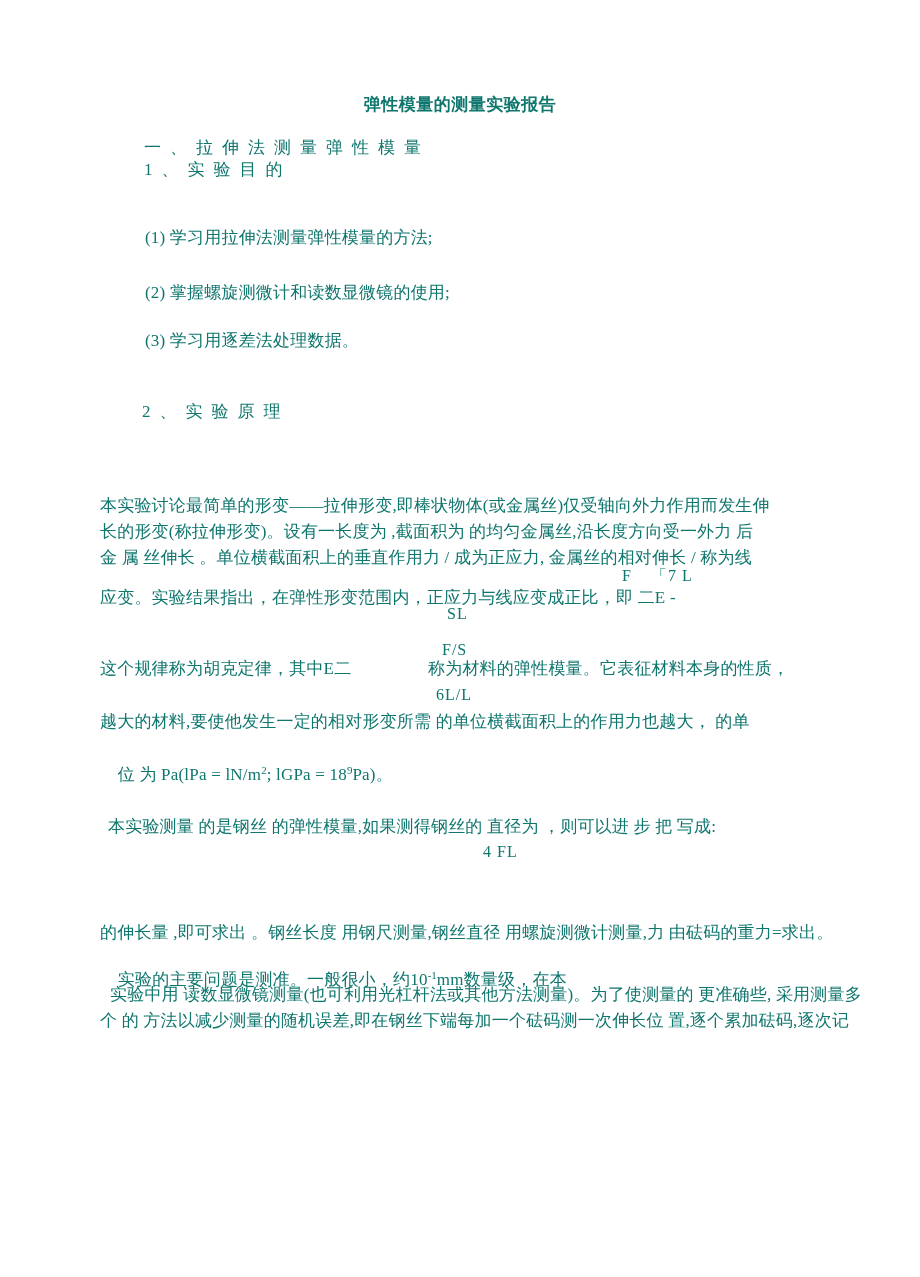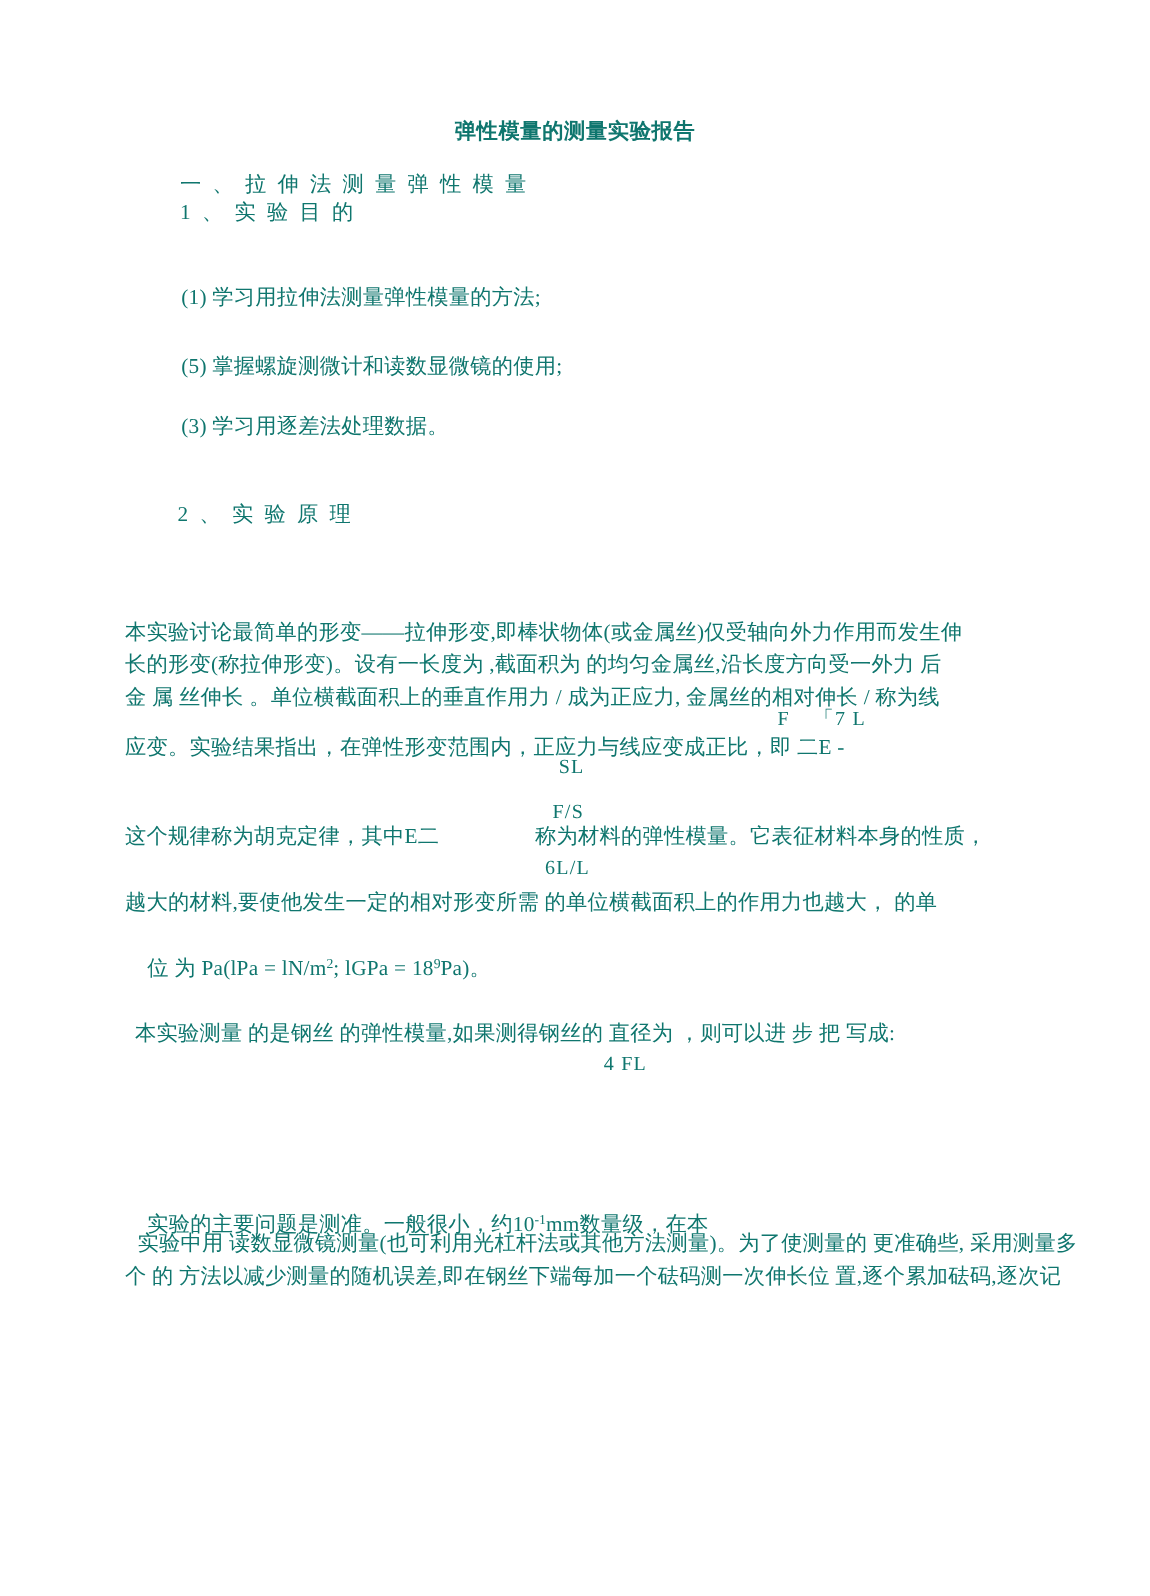--- a/index.html
+++ b/index.html
@@ -43,21 +43,21 @@
 
 <div class="page">
 
   <div class="t title" style="top:95px;">弹性模量的测量实验报告</div>
 
   <div class="t heading" style="left:144px;top:138px;">一、拉伸法测量弹性模量</div>
 
   <div class="t heading" style="left:144px;top:160px;">1、实验目的</div>
 
   <div class="t" style="left:145px;top:228px;">(1) 学习用拉伸法测量弹性模量的方法;</div>
-  <div class="t" style="left:145px;top:283px;">(5) 掌握螺旋测微计和读数显微镜的使用;</div>
+  <div class="t" style="left:145px;top:283px;">(2) 掌握螺旋测微计和读数显微镜的使用;</div>
   <div class="t" style="left:145px;top:331px;">(3) 学习用逐差法处理数据。</div>
 
   <div class="t heading" style="left:142px;top:402px;">2、实验原理</div>
 
 
   <div class="t" style="left:100px;top:496px;">本实验讨论最简单的形变——拉伸形变,即棒状物体(或金属丝)仅受轴向外力作用而发生伸</div>
   <div class="t" style="left:100px;top:522px;">长的形变(称拉伸形变)。设有一长度为 ,截面积为 的均匀金属丝,沿长度方向受一外力 后</div>
   <div class="t" style="left:100px;top:548px;">金 属 丝伸长 。单位横截面积上的垂直作用力 / 成为正应力, 金属丝的相对伸长 / 称为线</div>
 
   <div class="t frag" style="left:622px;top:567px;">F</div>
@@ -77,20 +77,21 @@
   <div class="t" style="left:100px;top:712px;">越大的材料,要使他发生一定的相对形变所需 的单位横截面积上的作用力也越大， 的单</div>
 
   <div class="t" style="left:100px;top:745px;">
     <span>位 为 Pa(lPa = lN/m</span><span class="sup">2</span><span>; lGPa = 18</span><span class="sup">9</span><span>Pa)。</span>
   </div>
 
   <div class="t" style="left:108px;top:817px;">本实验测量 的是钢丝 的弹性模量,如果测得钢丝的 直径为 ，则可以进 步 把 写成:</div>
 
   <div class="t frag" style="left:483px;top:843px;">4 FL</div>
 
+  <div class="t" style="left:100px;top:923px;">的伸长量 ,即可求出 。钢丝长度 用钢尺测量,钢丝直径 用螺旋测微计测量,力 由砝码的重力=求出。</div>
   <div class="t" style="left:100px;top:950px;">
     <span>实验的主要问题是测准。一般很小，约10</span><span class="sup">-1</span><span>mm数量级，在本</span>
   </div>
 
   <div class="t" style="left:110px;top:985px;">实验中用 读数显微镜测量(也可利用光杠杆法或其他方法测量)。为了使测量的 更准确些, 采用测量多</div>
   <div class="t" style="left:100px;top:1011px;">个 的 方法以减少测量的随机误差,即在钢丝下端每加一个砝码测一次伸长位 置,逐个累加砝码,逐次记</div>
 
 </div>
 
 </body></html>

